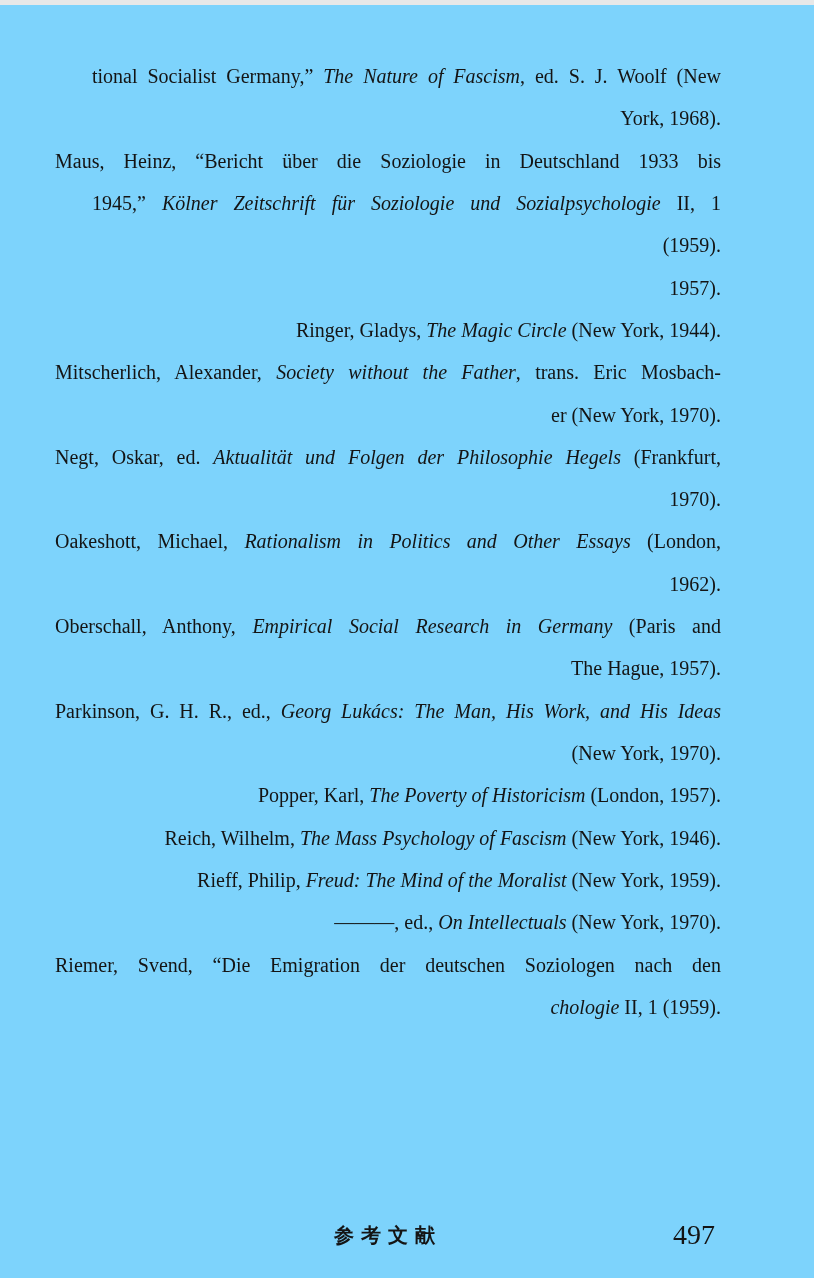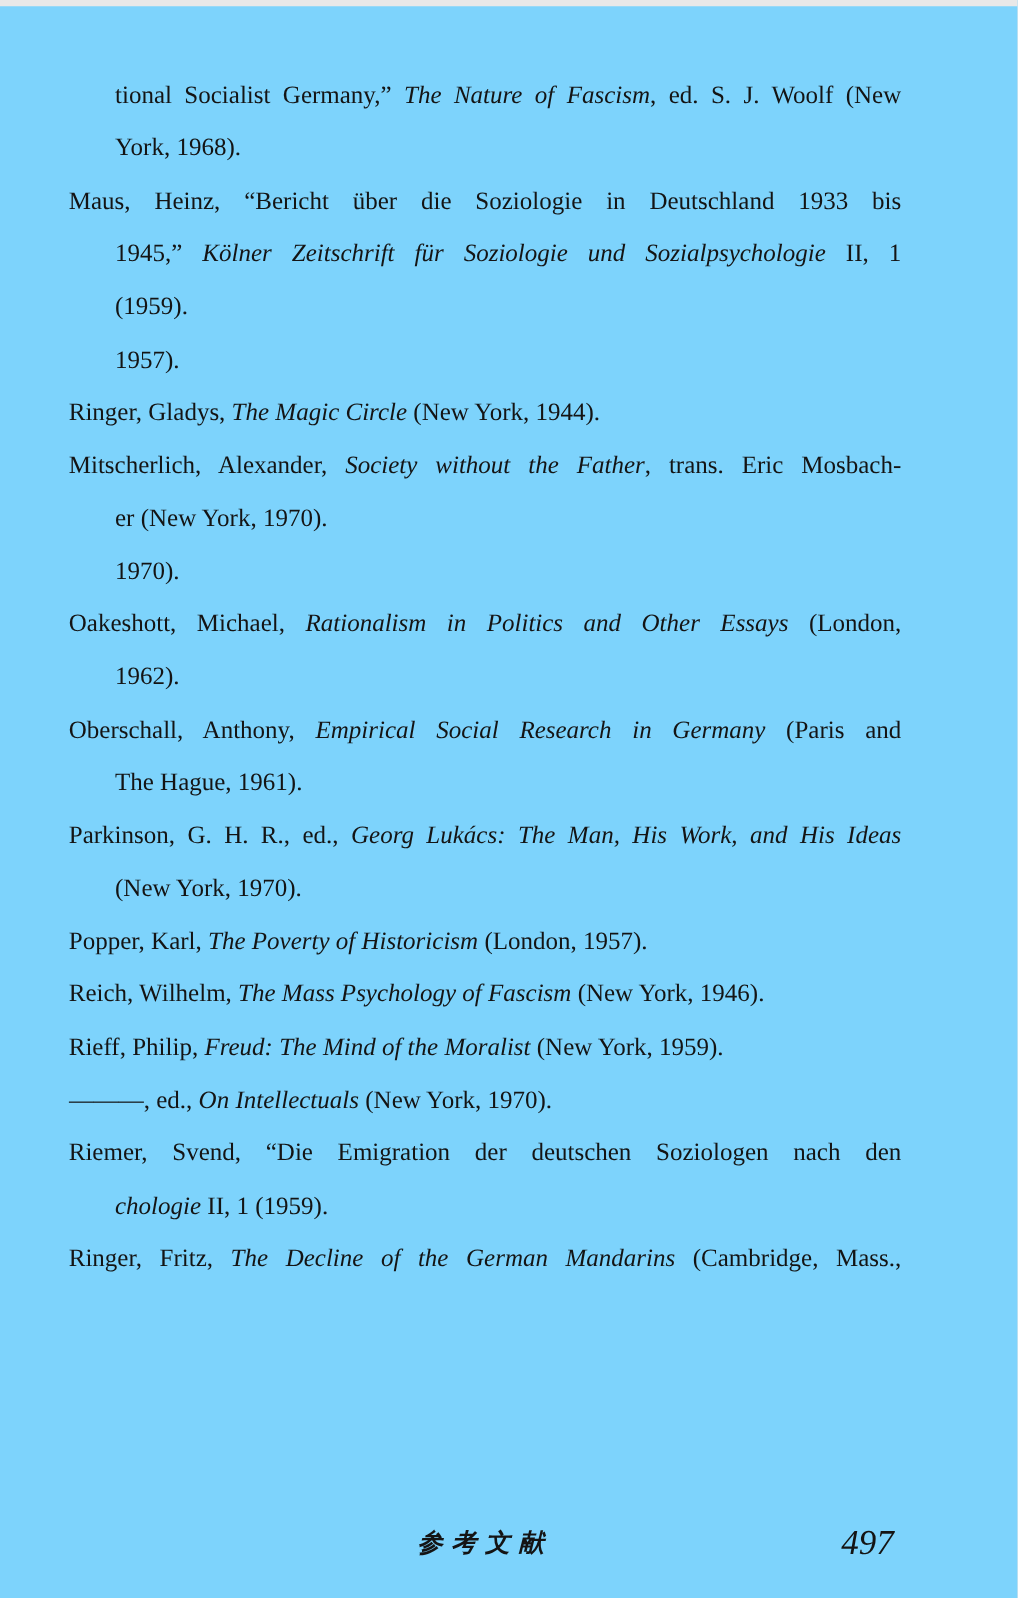--- a/index.html
+++ b/index.html
@@ -19,36 +19,35 @@
     left: 55px;
     top: 50px;
     width: 666px;
     font-size: 20px;
   }
   .entry { }
   .line {
     height: 42.32px;
     line-height: 42.32px;
     overflow: hidden;
-    text-align: left;
+    text-align: right;
   }
   .line.cont { padding-left: 37px; }
   .line.j {
     text-align: justify;
     text-align-last: justify;
   }
   .it { font-style: italic; }
   .footer {
     position: absolute;
     left: 55px;
     top: 1212px;
     width: 666px;
     height: 36px;
     line-height: 36px;
-    font-style: italic;
   }
   .footer-title {
     position: absolute;
     left: 0; right: 0;
     text-align: center;
     font-size: 20px;
     letter-spacing: 7px;
     font-weight: bold;
   }
   .footer-page {
@@ -76,29 +75,30 @@
         <div class="line cont"><span>1957).</span></div>
       </div>
       <div class="entry">
         <div class="line"><span>Ringer, Gladys, </span><span class="it">The Magic Circle</span><span> (New York, 1944).</span></div>
       </div>
       <div class="entry">
         <div class="line j"><span>Mitscherlich, Alexander, </span><span class="it">Society without the Father</span><span>, trans. Eric Mosbach-</span></div>
         <div class="line cont"><span>er (New York, 1970).</span></div>
       </div>
       <div class="entry">
+        <div class="line j"><span>Negt, Oskar, ed. </span><span class="it">Aktualität und Folgen der Philosophie Hegels</span><span> (Frankfurt,</span></div>
         <div class="line cont"><span>1970).</span></div>
       </div>
       <div class="entry">
         <div class="line j"><span>Oakeshott, Michael, </span><span class="it">Rationalism in Politics and Other Essays</span><span> (London,</span></div>
         <div class="line cont"><span>1962).</span></div>
       </div>
       <div class="entry">
         <div class="line j"><span>Oberschall, Anthony, </span><span class="it">Empirical Social Research in Germany</span><span> (Paris and</span></div>
-        <div class="line cont"><span>The Hague, 1961).</span></div>
+        <div class="line cont"><span>The Hague, 1957).</span></div>
       </div>
       <div class="entry">
         <div class="line j"><span>Parkinson, G. H. R., ed., </span><span class="it">Georg Lukács: The Man, His Work, and His Ideas</span></div>
         <div class="line cont"><span>(New York, 1970).</span></div>
       </div>
       <div class="entry">
         <div class="line"><span>Popper, Karl, </span><span class="it">The Poverty of Historicism</span><span> (London, 1957).</span></div>
       </div>
       <div class="entry">
         <div class="line"><span>Reich, Wilhelm, </span><span class="it">The Mass Psychology of Fascism</span><span> (New York, 1946).</span></div>
@@ -106,21 +106,18 @@
       <div class="entry">
         <div class="line"><span>Rieff, Philip, </span><span class="it">Freud: The Mind of the Moralist</span><span> (New York, 1959).</span></div>
       </div>
       <div class="entry">
         <div class="line"><span>———, ed., </span><span class="it">On Intellectuals</span><span> (New York, 1970).</span></div>
       </div>
       <div class="entry">
         <div class="line j"><span>Riemer, Svend, “Die Emigration der deutschen Soziologen nach den</span></div>
         <div class="line cont"><span class="it">chologie</span><span> II, 1 (1959).</span></div>
       </div>
-      <div class="entry">
-        <div class="line j"><span>Ringer, Fritz, </span><span class="it">The Decline of the German Mandarins</span><span> (Cambridge, Mass.,</span></div>
-      </div>
     </div>
   <div class="footer">
     <div class="footer-title">参考文献</div>
     <div class="footer-page">497</div>
   </div>
 </div>
 
 </body></html>

